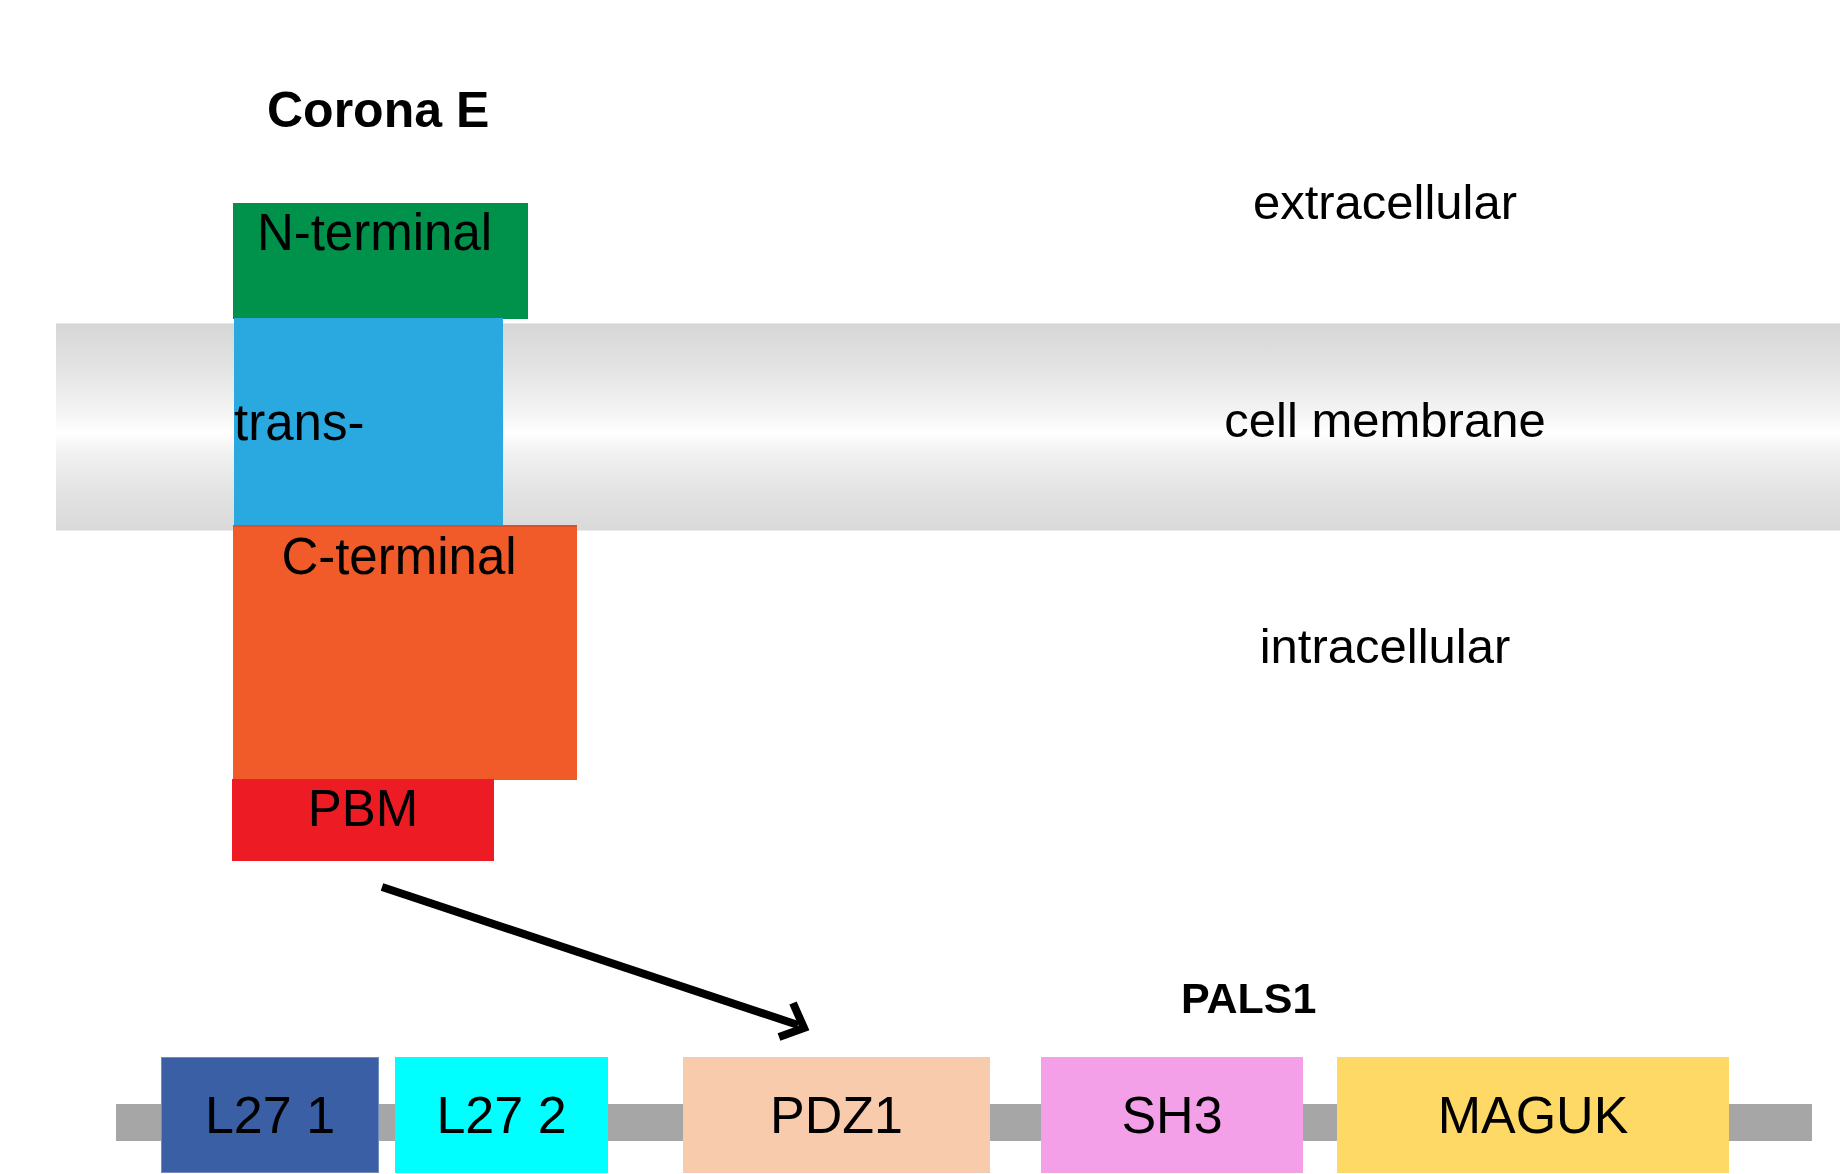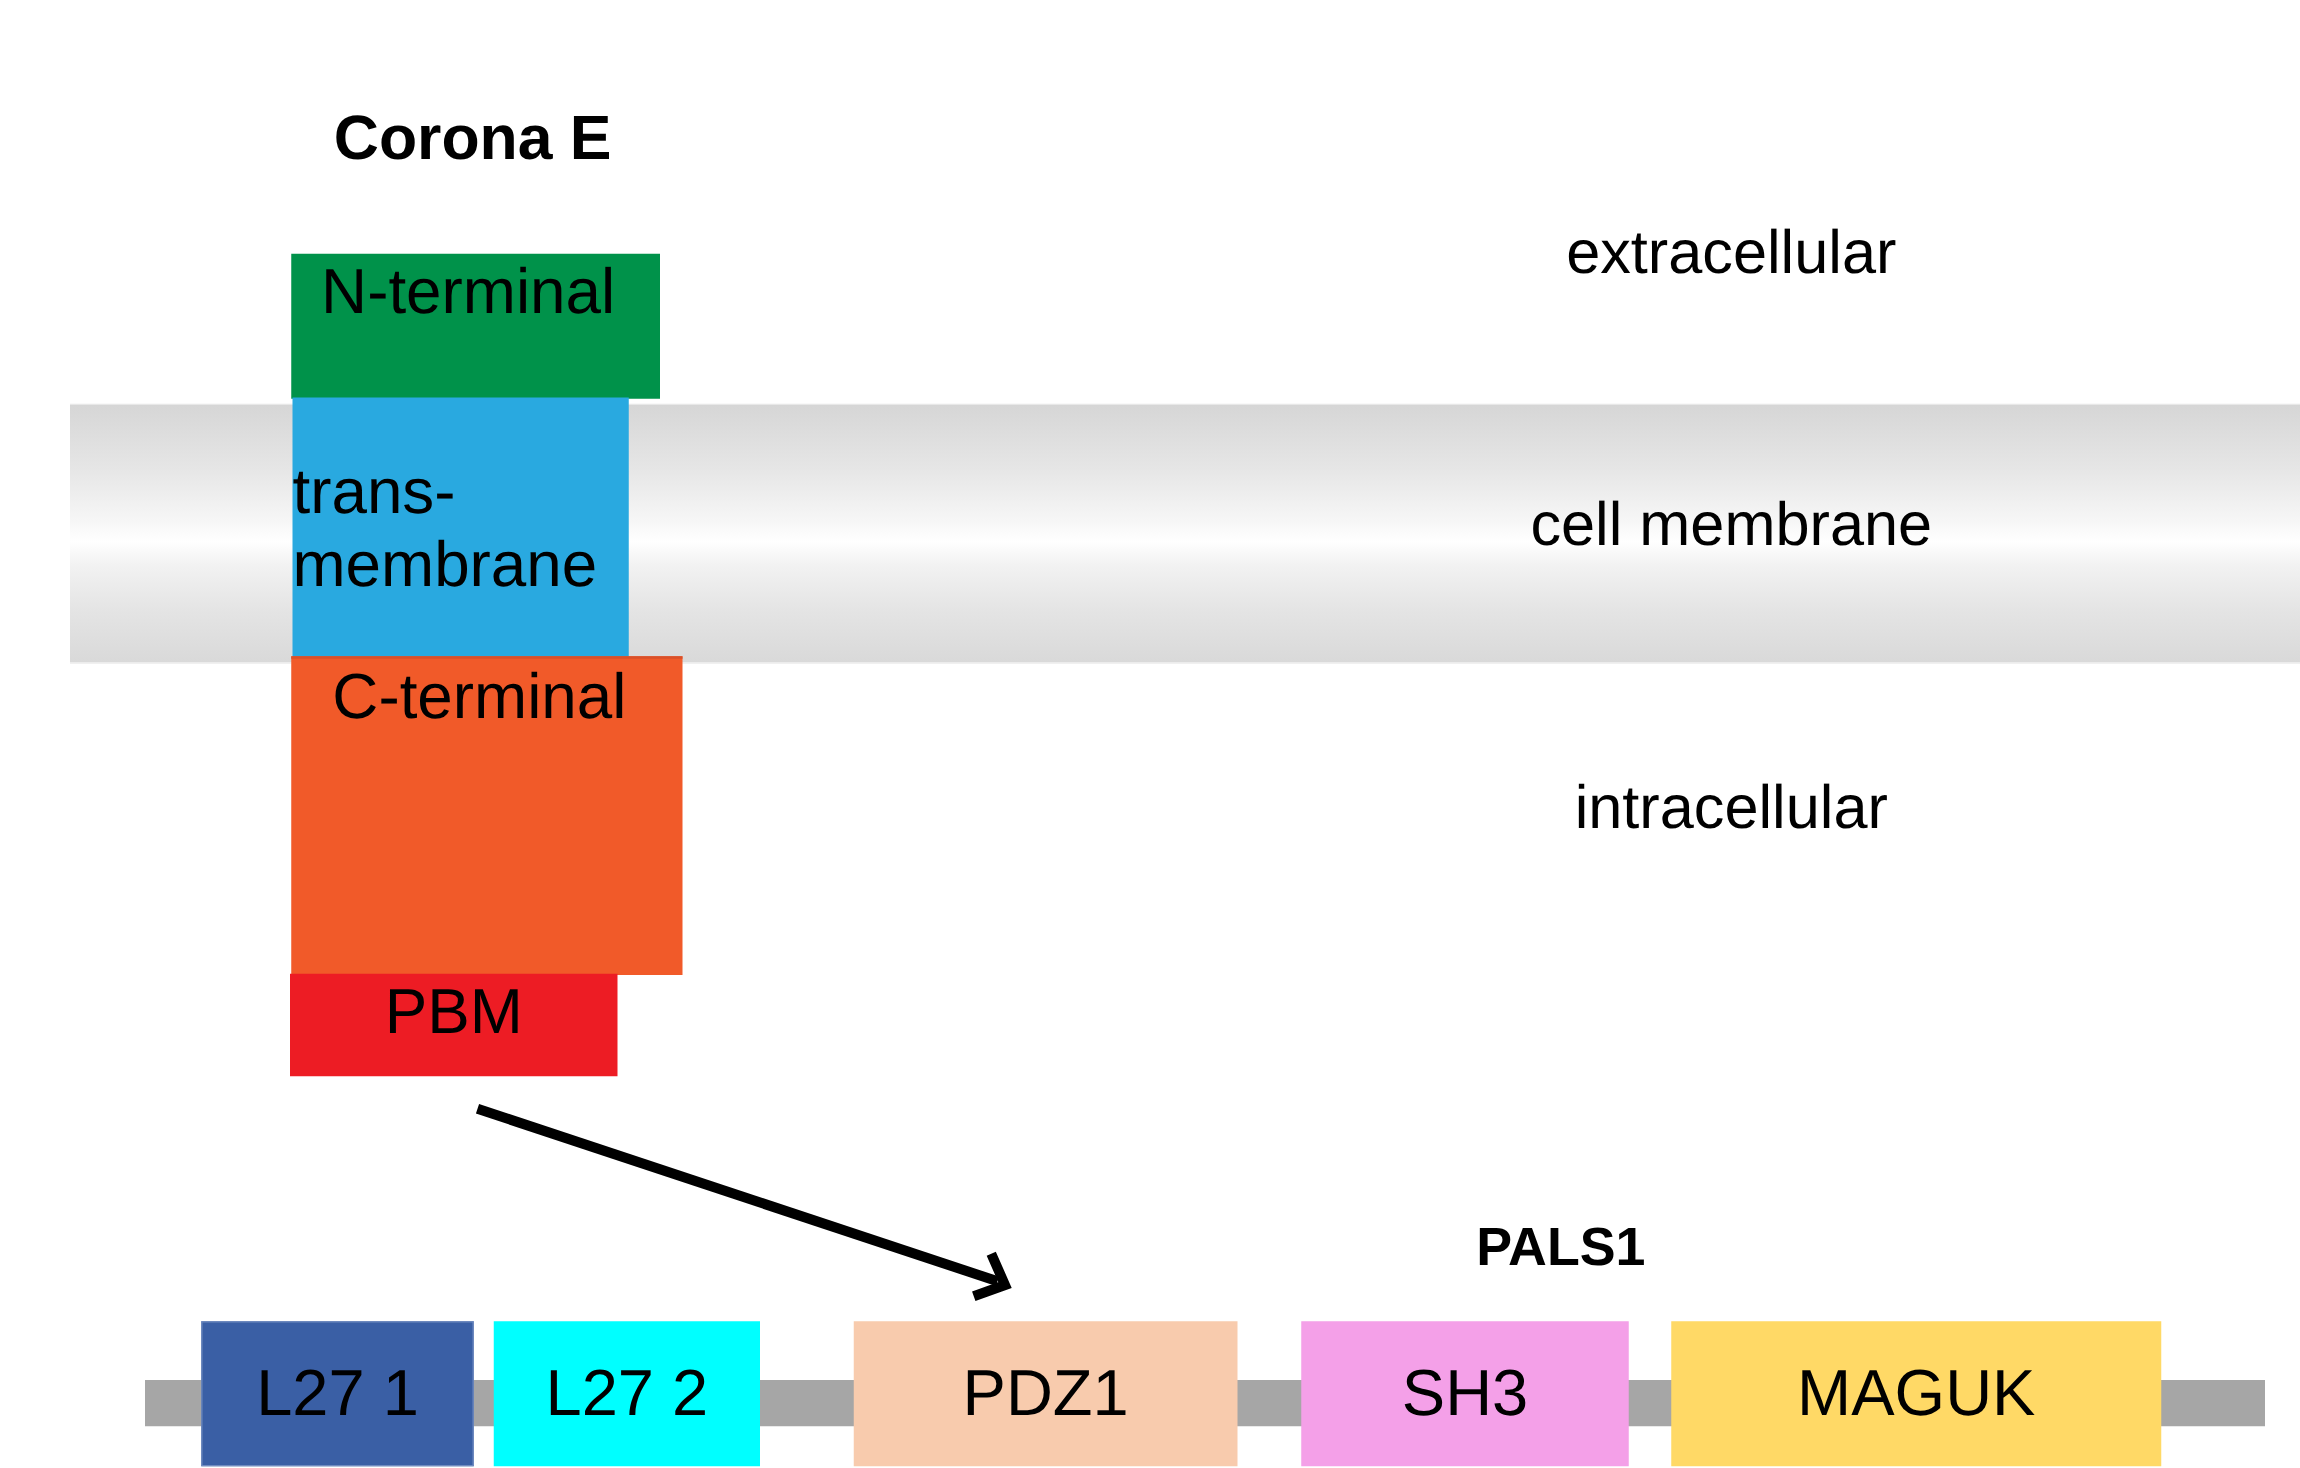--- a/index.html
+++ b/index.html
@@ -30,23 +30,22 @@
 
 <div class="abs region-label" style="left:1085px; top:396px;">cell membrane</div>
 
 <div class="abs region-label" style="left:1085px; top:622px;">intracellular</div>
 
 <div class="seg" style="left:233px; top:203px; width:295px; height:116px; background:#00924a; padding-right:12px;">
   <span>N-terminal</span>
 </div>
 <div class="seg" style="left:234px; top:318px; width:269px; height:208px; background:#29a9e0; flex-direction:column;">
   <span>trans-</span>
-  <span>membrane</span>
 </div>
-<div class="seg" style="left:233px; top:525px; width:313px; height:255px; background:#f15a29; padding-right:12px; border-top:2px solid #d9502a;">
+<div class="seg" style="left:233px; top:525px; width:344px; height:255px; background:#f15a29; padding-right:12px; border-top:2px solid #d9502a;">
   <span>C-terminal</span>
 </div>
 <div class="seg" style="left:232px; top:779px; width:262px; height:82px; background:#ed1c24;">
   <span>PBM</span>
 </div>
 
 <svg class="arrow" viewBox="0 0 1840 1174">
   <line x1="382" y1="887" x2="798" y2="1025" stroke="#000" stroke-width="8"></line>
   <polyline points="793,1003 804,1028 779,1037" fill="none" stroke="#000" stroke-width="8" stroke-linecap="butt" stroke-linejoin="miter"></polyline>
 </svg>

